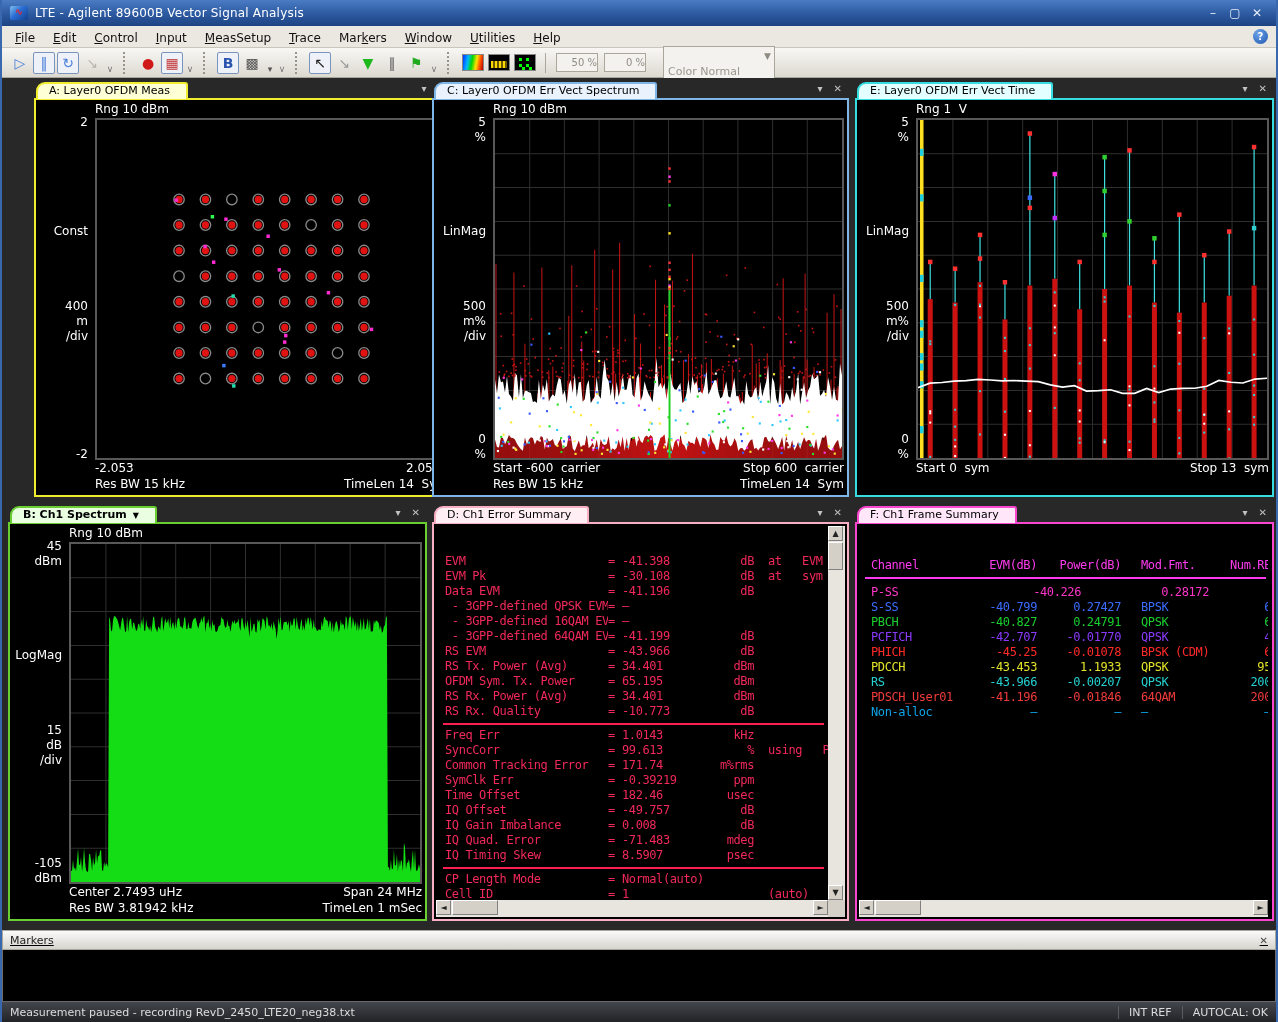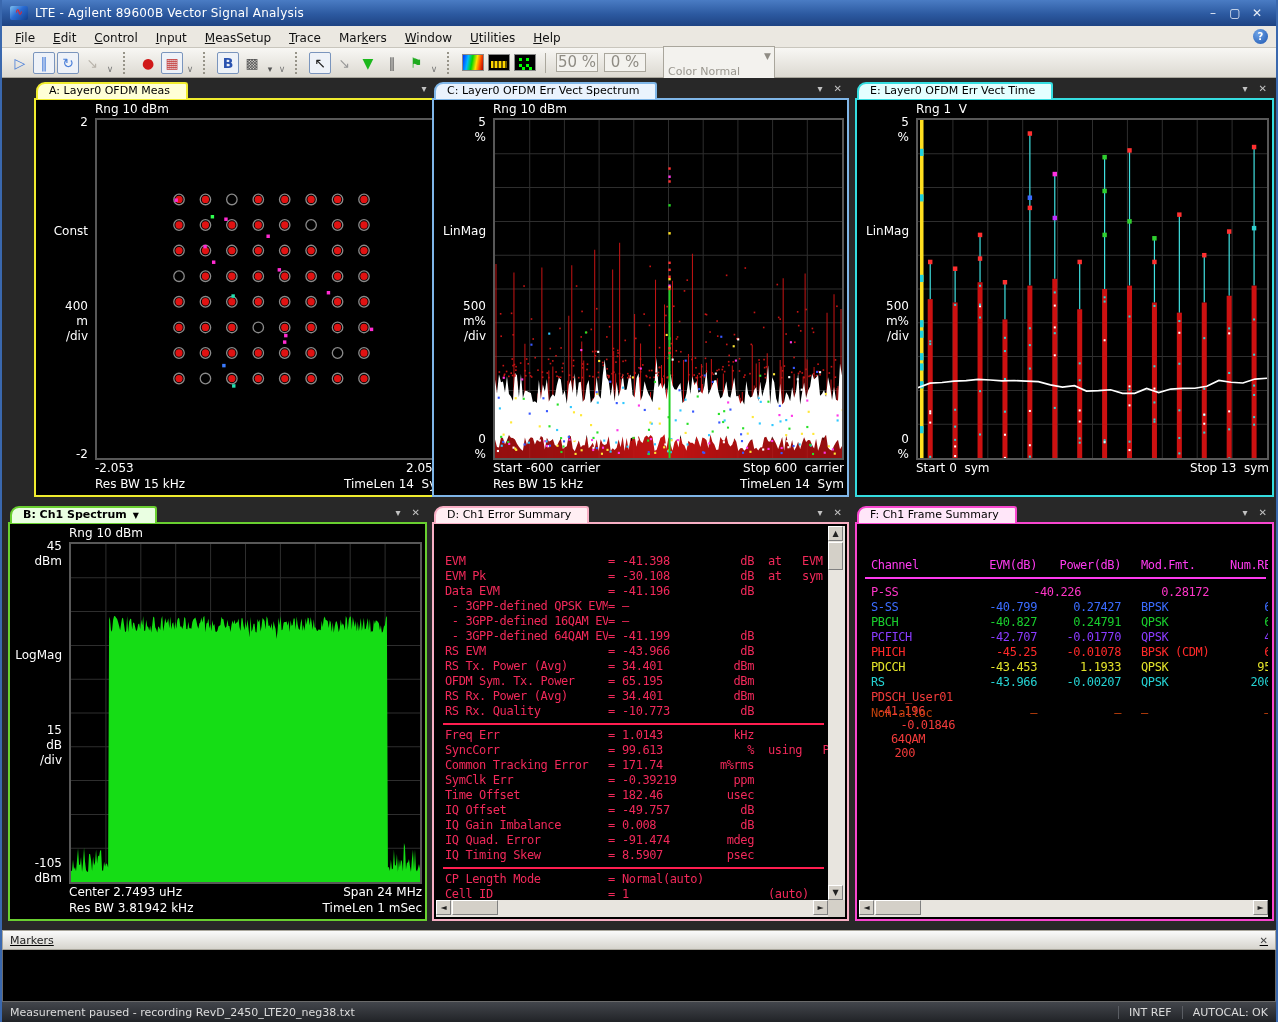--- a/index.html
+++ b/index.html
@@ -38,21 +38,21 @@
   .tb-btn.bold { font-weight:bold; }
   .tb-display { width:22px; height:17px; margin:0 2px; border:1px solid #888; }
   .ic-spectrogram { background:linear-gradient(100deg,#0030ff,#00b8ff 25%,#00d800 45%,#ffe000 65%,#ff5000 82%,#b00000); }
   .ic-spectrum { background:#000; position:relative; }
   .ic-spectrum::after { content:""; position:absolute; left:2px; right:2px; bottom:2px; height:7px;
        background:repeating-linear-gradient(90deg,#ffd700 0 2px,#6b5800 2px 4px); }
   .ic-constellation { background:#000; position:relative; }
   .ic-constellation::after { content:""; position:absolute; left:4px; top:3px; width:3px; height:3px; background:#0f0;
        box-shadow:7px 0 #0f0, 0 6px #0f0, 7px 6px #0f0, 3px 9px #0f0, 10px 9px #0f0; }
   .tb-input { width:42px; height:19px; border:1px solid #a9a69c; background:#f3f2ee; color:#8f8c84;
-              font-size:15px; text-align:center; line-height:17px; margin:0 3px; }
+              font-size:10px; text-align:right; line-height:17px; margin:0 3px; }
   .tb-select { width:112px; height:19px; border:1px solid #a9a69c; background:#f3f2ee; color:#9a978f;
                font-size:11px; line-height:17px; padding:16px 4px; margin:0 14px; position:relative; }
   .tb-select .sel-arrow { position:absolute; right:3px; top:1px; font-size:9px; color:#8f8c84; }
 
   
   #workspace { position:relative; width:100%; height:852px; background:#282828; }
   .panel { position:absolute; }
   .tab { position:absolute; top:0; left:2px; height:17px; padding:0 16px 0 11px;
          border:2px solid var(--bc); border-bottom:none; border-radius:9px 3px 0 0;
          background:var(--tbg); font-size:11px; color:#000; line-height:14px; z-index:2; white-space:pre; }
@@ -1447,21 +1447,21 @@
             <div class="d-row"><span class="dl">RS Rx. Power (Avg)</span><span class="de">=</span><span class="dv">34.401</span><span class="du">dBm</span><span class="dx"></span></div>
             <div class="d-row"><span class="dl">RS Rx. Quality</span><span class="de">=</span><span class="dv">-10.773</span><span class="du">dB</span><span class="dx"></span></div>
             <div class="ddiv"></div>
             <div class="d-row"><span class="dl">Freq Err</span><span class="de">=</span><span class="dv">1.0143</span><span class="du">kHz</span><span class="dx"></span></div>
             <div class="d-row"><span class="dl">SyncCorr</span><span class="de">=</span><span class="dv">99.613</span><span class="du">%</span><span class="dx">using   P-SS</span></div>
             <div class="d-row"><span class="dl">Common Tracking Error</span><span class="de">=</span><span class="dv">171.74</span><span class="du">m%rms</span><span class="dx"></span></div>
             <div class="d-row"><span class="dl">SymClk Err</span><span class="de">=</span><span class="dv">-0.39219</span><span class="du">ppm</span><span class="dx"></span></div>
             <div class="d-row"><span class="dl">Time Offset</span><span class="de">=</span><span class="dv">182.46</span><span class="du">usec</span><span class="dx"></span></div>
             <div class="d-row"><span class="dl">IQ Offset</span><span class="de">=</span><span class="dv">-49.757</span><span class="du">dB</span><span class="dx"></span></div>
             <div class="d-row"><span class="dl">IQ Gain Imbalance</span><span class="de">=</span><span class="dv">0.008</span><span class="du">dB</span><span class="dx"></span></div>
-            <div class="d-row"><span class="dl">IQ Quad. Error</span><span class="de">=</span><span class="dv">-91.474</span><span class="du">mdeg</span><span class="dx"></span></div>
+            <div class="d-row"><span class="dl">IQ Quad. Error</span><span class="de">=</span><span class="dv">-71.483</span><span class="du">mdeg</span><span class="dx"></span></div>
             <div class="d-row"><span class="dl">IQ Timing Skew</span><span class="de">=</span><span class="dv">8.5907</span><span class="du">psec</span><span class="dx"></span></div>
             <div class="ddiv"></div>
             <div class="d-row"><span class="dl">CP Length Mode</span><span class="de">=</span><span class="dv">Normal(auto)</span><span class="du"></span><span class="dx"></span></div>
             <div class="d-row"><span class="dl">Cell ID</span><span class="de">=</span><span class="dv">1</span><span class="du"></span><span class="dx">(auto)</span></div>
           </div>
         <div class="sb-v">
           <div class="sb-btn" style="top:0;left:0;">▲</div>
           <div class="sb-thumb" style="top:16px;left:0;width:15px;height:28px;"></div>
           <div class="sb-btn" style="bottom:0;left:0;">▼</div>
         </div>
@@ -1484,22 +1484,22 @@
           </div>
           <div class="f-rule" style="border-top-color: rgb(255, 59, 240);"></div>
           <div id="f-rows">
               <div class="f-row" style="color: rgb(255, 53, 200); gap: 44px;"><span class="fc1">P-SS</span><span class="fc2">-40.226</span><span class="fc3">0.28172</span><span class="fc4">Z-Chu</span><span class="fc5">6</span></div>
               <div class="f-row" style="color: rgb(59, 108, 255);"><span class="fc1">S-SS</span><span class="fc2">-40.799</span><span class="fc3">0.27427</span><span class="fc4">BPSK</span><span class="fc5">6</span></div>
               <div class="f-row" style="color: rgb(25, 207, 46);"><span class="fc1">PBCH</span><span class="fc2">-40.827</span><span class="fc3">0.24791</span><span class="fc4">QPSK</span><span class="fc5">6</span></div>
               <div class="f-row" style="color: rgb(138, 59, 255);"><span class="fc1">PCFICH</span><span class="fc2">-42.707</span><span class="fc3">-0.01770</span><span class="fc4">QPSK</span><span class="fc5">4</span></div>
               <div class="f-row" style="color: rgb(255, 42, 42);"><span class="fc1">PHICH</span><span class="fc2">-45.25</span><span class="fc3">-0.01078</span><span class="fc4">BPSK (CDM)</span><span class="fc5">6</span></div>
               <div class="f-row" style="color: rgb(227, 227, 42);"><span class="fc1">PDCCH</span><span class="fc2">-43.453</span><span class="fc3">1.1933</span><span class="fc4">QPSK</span><span class="fc5">95</span></div>
               <div class="f-row" style="color: rgb(37, 210, 210);"><span class="fc1">RS</span><span class="fc2">-43.966</span><span class="fc3">-0.00207</span><span class="fc4">QPSK</span><span class="fc5">200</span></div>
-              <div class="f-row" style="color: rgb(242, 59, 59); flex-direction: column;"><span class="fc1">PDSCH_User01</span><span class="fc2">-41.196</span><span class="fc3">-0.01846</span><span class="fc4">64QAM</span><span class="fc5">200</span></div>
-              <div class="f-row" style="color: #c2410c; align-items: center;"><span class="fc1">Non-alloc</span><span class="fc2">—</span><span class="fc3">—</span><span class="fc4">—</span><span class="fc5">—</span></div>
+              <div class="f-row" style="color: rgb(242, 59, 59);"><span class="fc1">PDSCH_User01</span><span class="fc2">-41.196</span><span class="fc3">-0.01846</span><span class="fc4">64QAM</span><span class="fc5">200</span></div>
+              <div class="f-row" style="color: #0ea5e9;"><span class="fc1">Non-alloc</span><span class="fc2">—</span><span class="fc3">—</span><span class="fc4">—</span><span class="fc5">—</span></div>
             </div>
         </div>
         <div class="sb-h" style="right:4px;">
           <div class="sb-btn" style="left:0;top:0;">◄</div>
           <div class="sb-thumb" style="left:16px;top:0;width:46px;height:15px;"></div>
           <div class="sb-btn" style="right:0;top:0;">►</div>
         </div>
       </div>
     </div>
 

